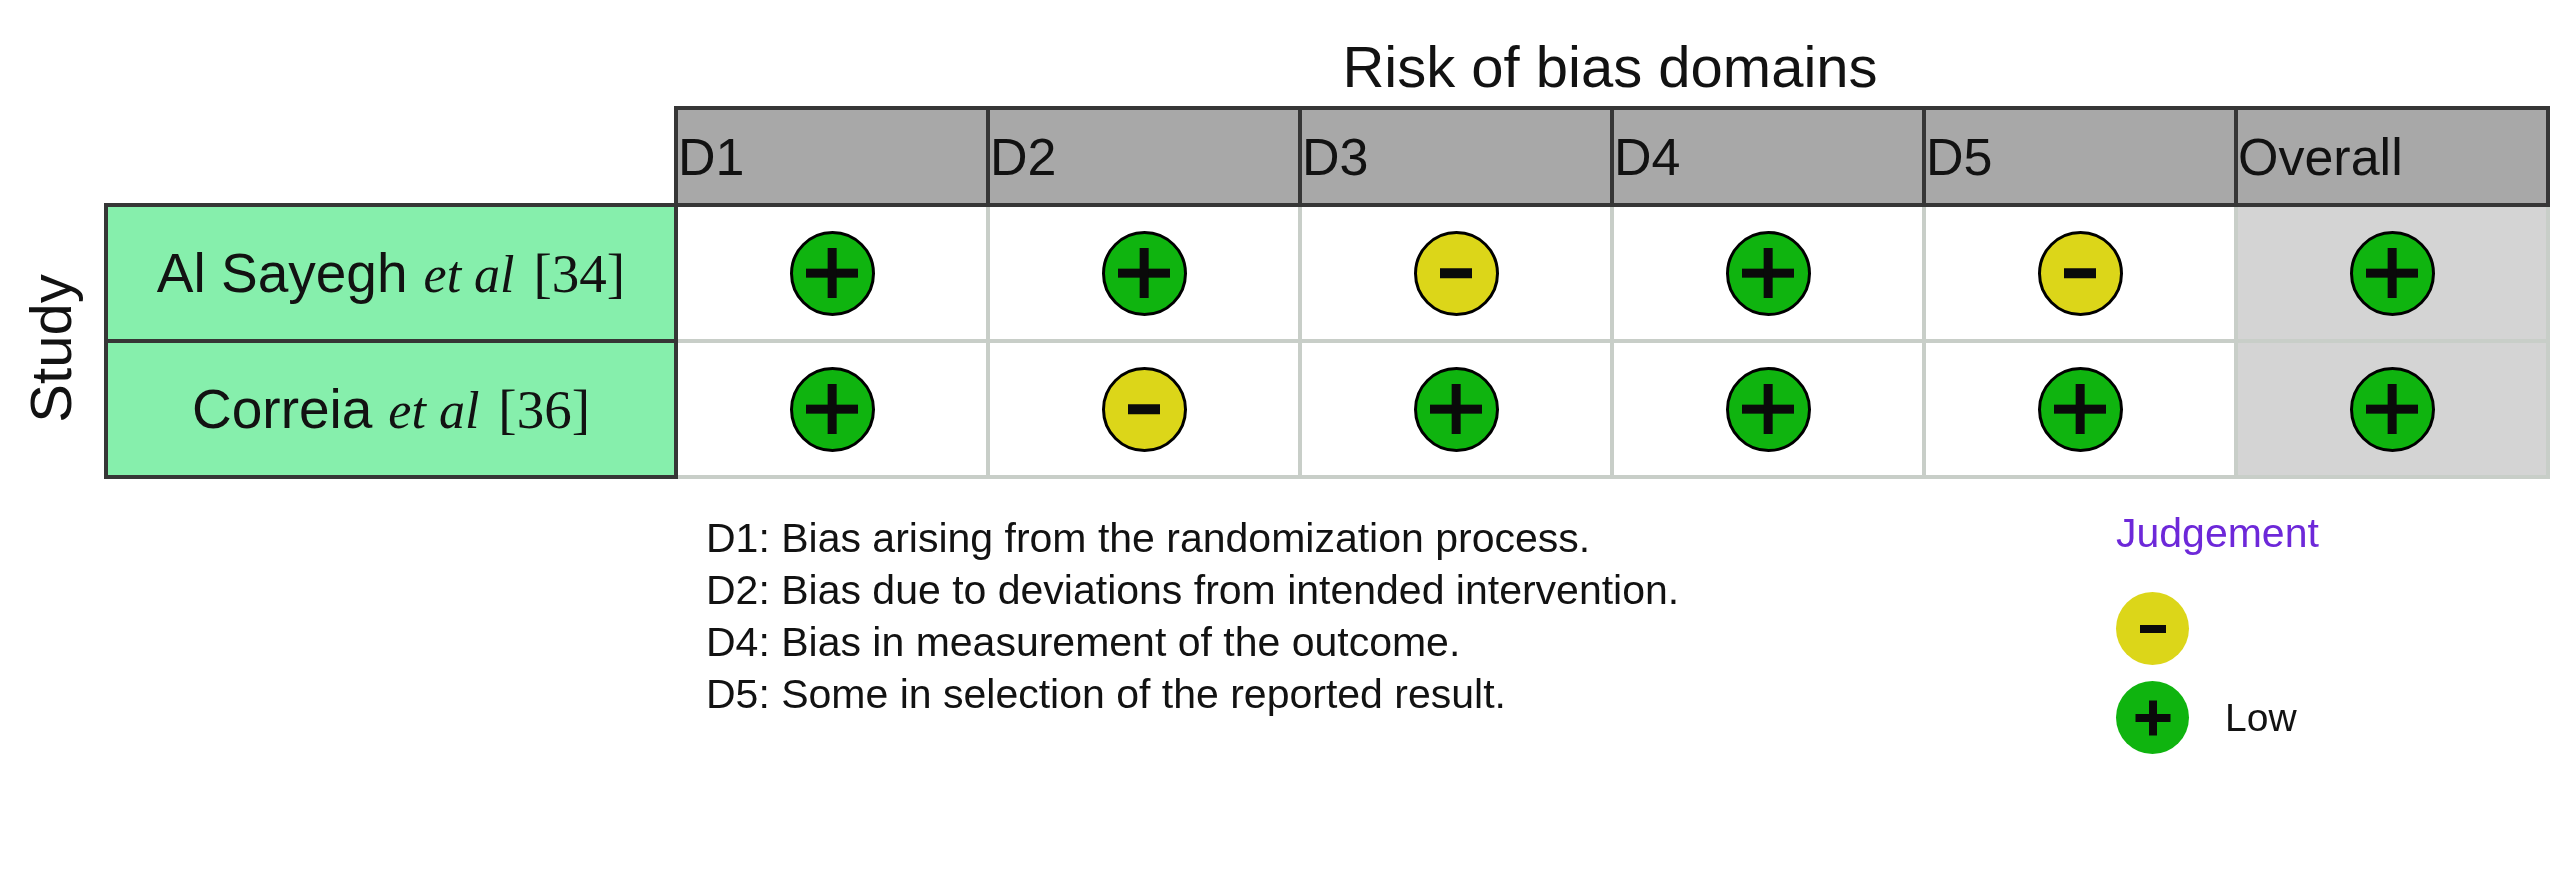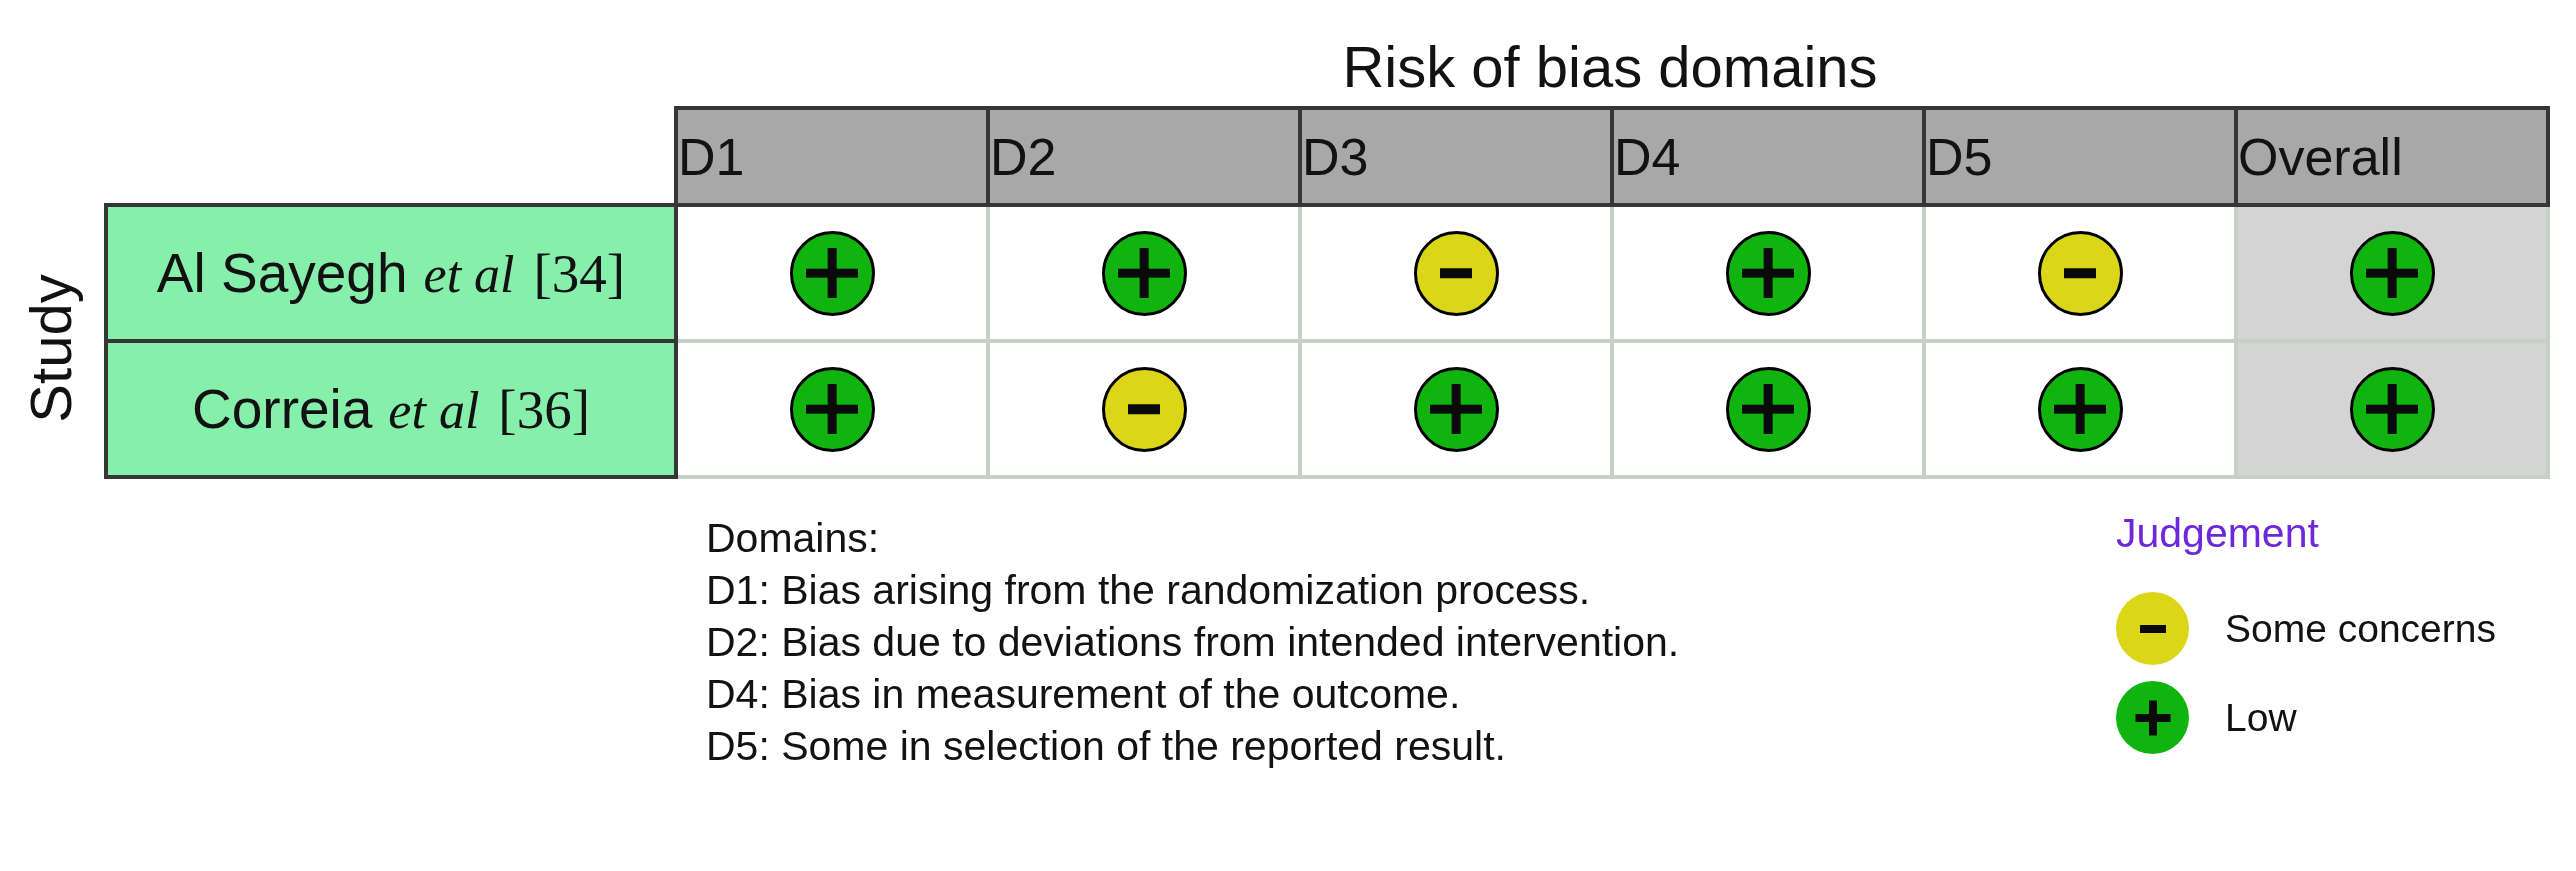--- a/index.html
+++ b/index.html
@@ -164,34 +164,32 @@
         <div class="circle" data-level="low"><span class="ph"></span><span class="pv"></span></div>
       </td>
       <td class="cell overall">
         <div class="circle" data-level="low"><span class="ph"></span><span class="pv"></span></div>
       </td>
     </tr>
   </tbody>
     </table>
 
   <div class="domains">
-    <div>Domains:</div>
     <div>D1: Bias arising from the randomization process.</div>
     <div>D2: Bias due to deviations from intended intervention.</div>
     <div>D4: Bias in measurement of the outcome.</div>
     <div>D5: Some in selection of the reported result.</div>
   </div>
 
   <div class="legend">
     <div class="legend-heading">Judgement</div>
     <div class="legend-row">
       <div class="circle" data-level="some">
           <span class="ph"></span>
         </div>
-      <div class="legend-label">Some concerns</div>
     </div>
     <div class="legend-row">
       <div class="circle" data-level="low">
           <span class="ph"></span>
           <span class="pv"></span>
         </div>
       <div class="legend-label">Low</div>
     </div>
   </div>
 

